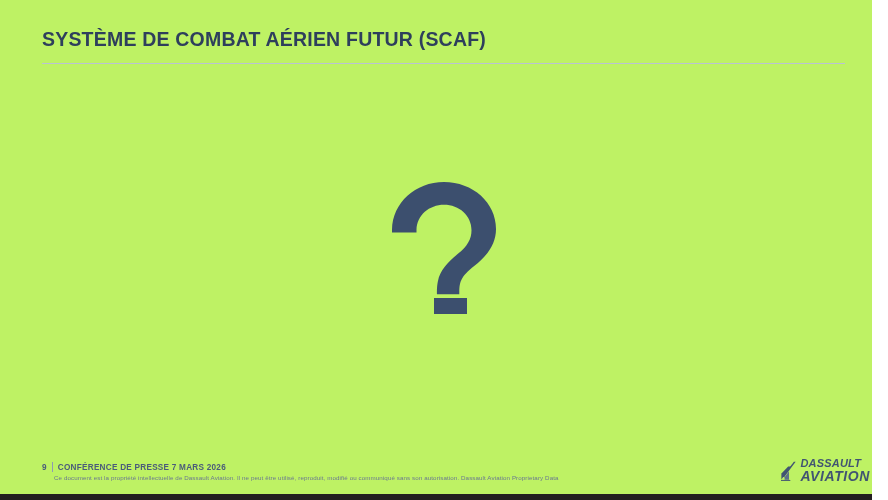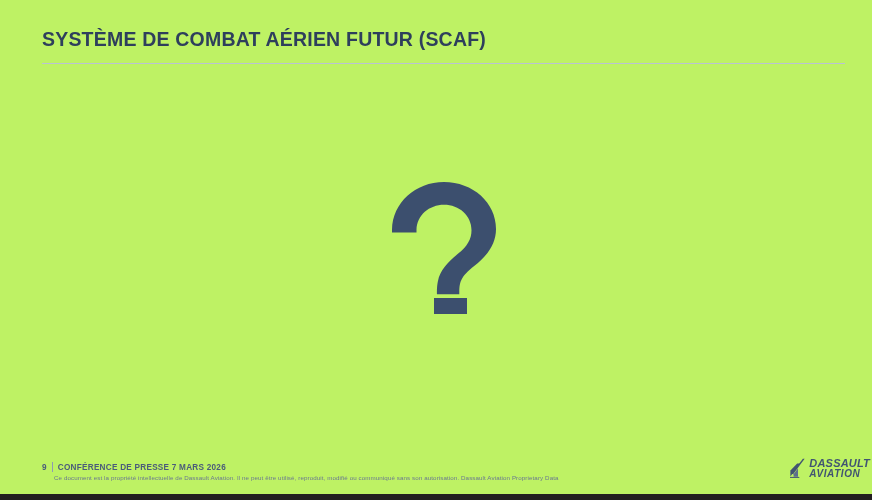--- a/index.html
+++ b/index.html
@@ -109,40 +109,40 @@
     letter-spacing: 0.1px;
     white-space: nowrap;
   }
 
   
   .logo {
     position: absolute;
     right: 18px;
     top: 4px;
     display: flex;
-    align-items: flex-start;
+    align-items: center;
     gap: 1px;
   }
   .logo-mark {
     display: block;
   }
   .logo-text {
     display: flex;
     flex-direction: column;
     line-height: 1.02;
   }
   .logo-text span {
     font-style: italic;
     font-weight: bold;
     color: #415472;
     font-size: 11px;
     letter-spacing: 0.2px;
   }
   .logo-text .logo-line2 {
-    font-size: 10px;
+    font-size: 14px;
     letter-spacing: 0.6px;
   }
 
   .bottom-bar {
     position: absolute;
     left: 0;
     bottom: 0;
     width: 888px;
     height: 6px;
     background: #231f20;

